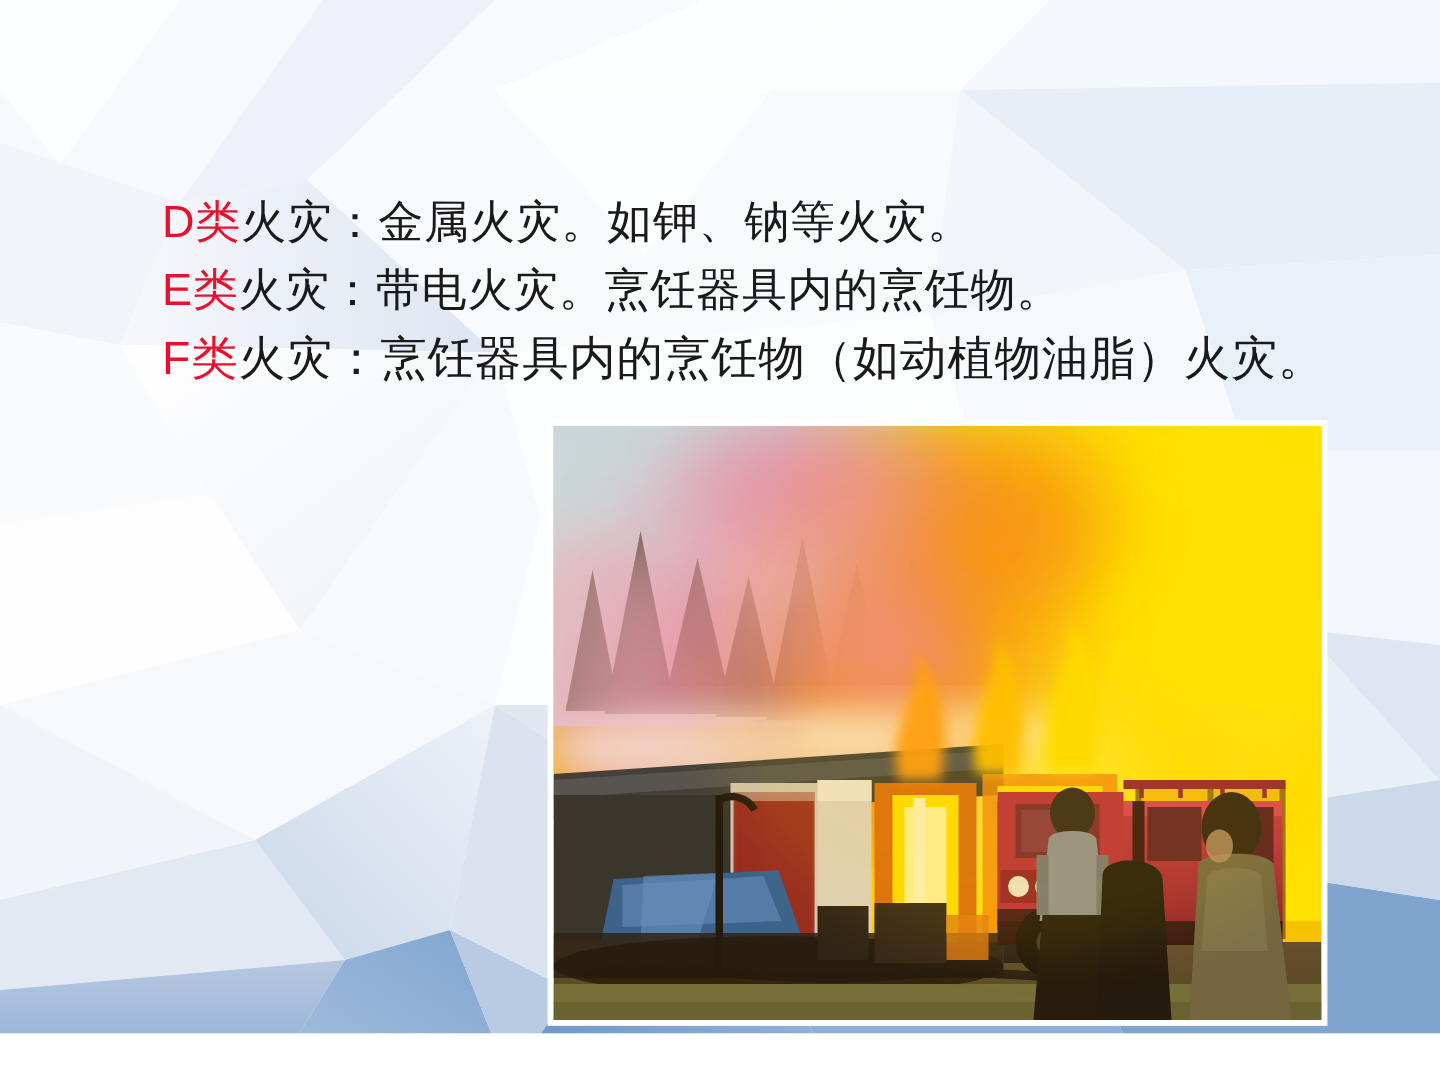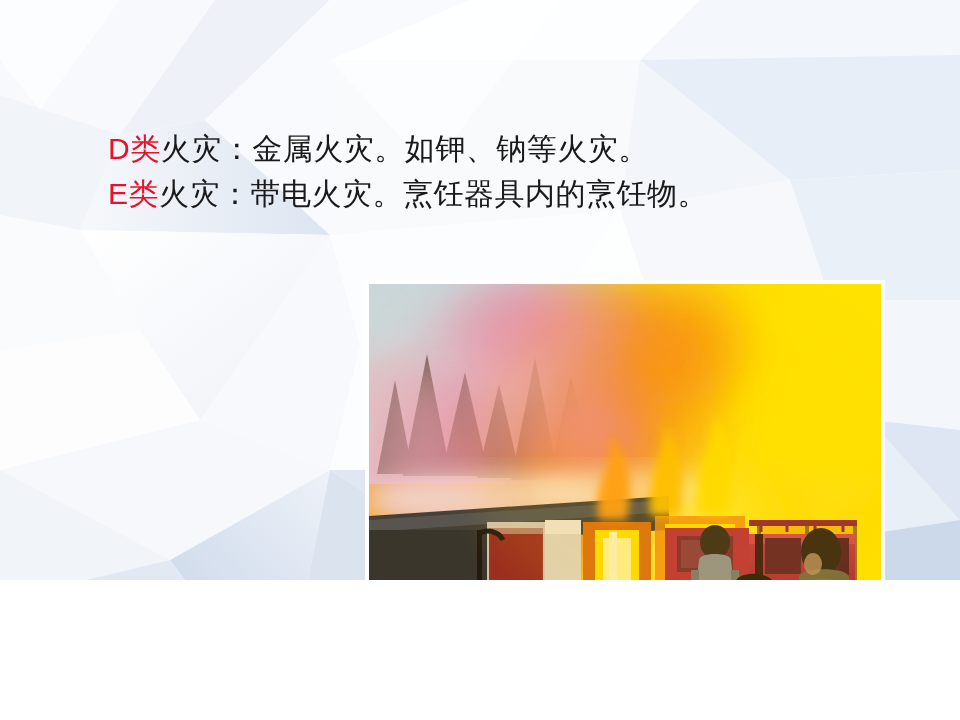--- a/index.html
+++ b/index.html
@@ -7,21 +7,21 @@
     margin: 0;
     padding: 0;
     background: #ffffff;
   }
   body {
     font-family: "Liberation Sans", "DejaVu Sans", sans-serif;
   }
   #slide {
     position: relative;
     width: 960px;
-    height: 580px;
+    height: 689px;
     overflow: hidden;
     background: #e5e5e5;
   }
   #bg-svg {
     position: absolute;
     inset: 0;
     width: 960px;
     height: 720px;
     display: block;
   }
@@ -156,20 +156,23 @@
     <polygon points="0,0 120,0 40,110 0,60" fill="#ffffff" opacity="0.6"></polygon>
     <polygon points="620,210 660,330 560,300" fill="#ffffff" opacity="0.35"></polygon>
   </svg>
 
   <div id="text-block">
     <div class="text-line">
       <span class="hi">D</span><span class="hi">类</span><span>火灾：金属火灾。如钾、钠等火灾。</span>
     </div>
     <div class="text-line">
       <span class="hi">E</span><span class="hi">类</span><span>火灾：带电火灾。烹饪器具内的烹饪物。</span>
+    </div>
+    <div class="text-line big">
+      <span class="hi">F</span><span class="hi">类</span><span>火灾：烹饪器具内的烹饪物（如动植物油脂）火灾。</span>
     </div>
   </div>
 
   <div id="photo-frame">
     <div id="photo">
       <svg viewBox="0 0 512 396" preserveAspectRatio="none">
         <defs>
           <linearGradient id="sky" x1="0" y1="0" x2="0" y2="1">
             <stop offset="0" stop-color="#c6dbe9"></stop>
               <stop offset="1" stop-color="#d8e3ea"></stop>

